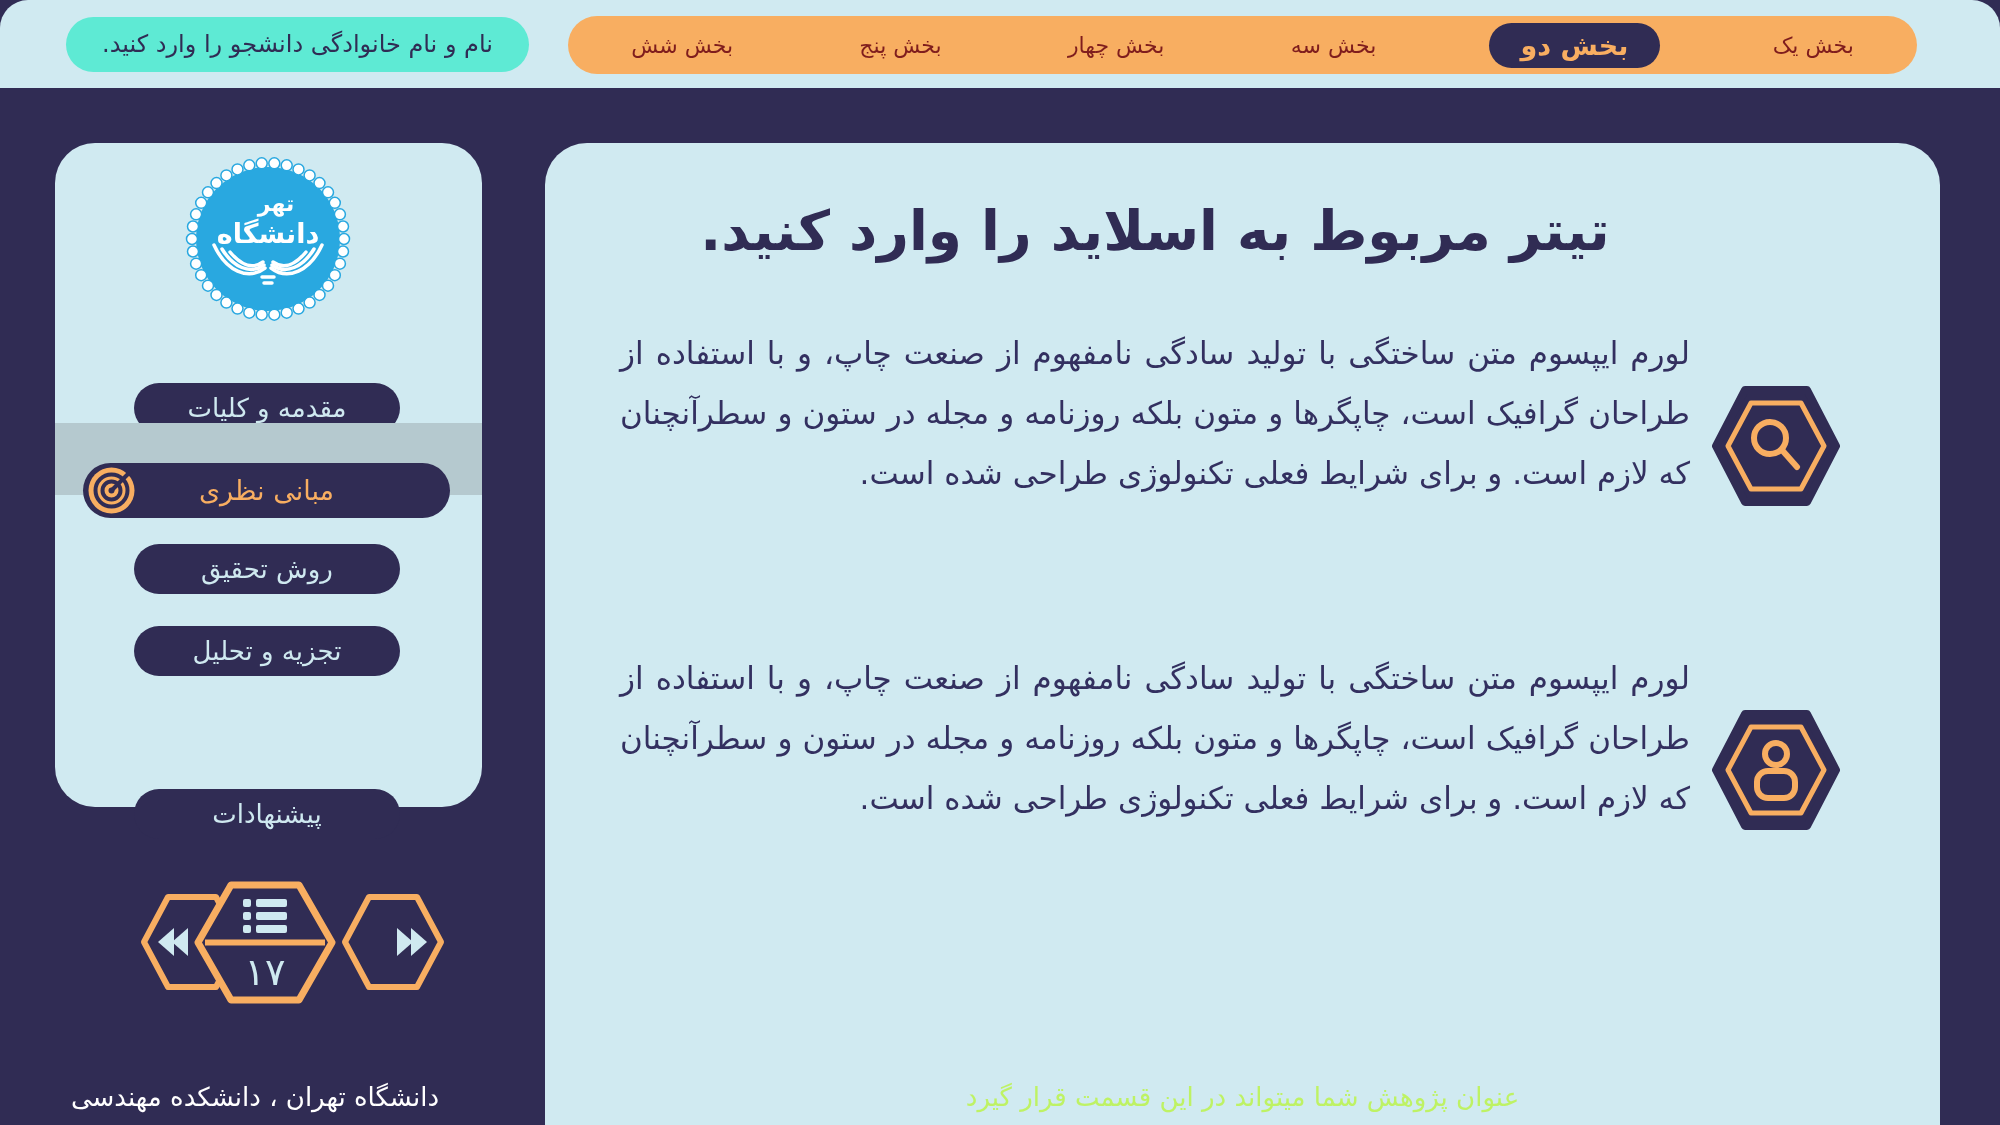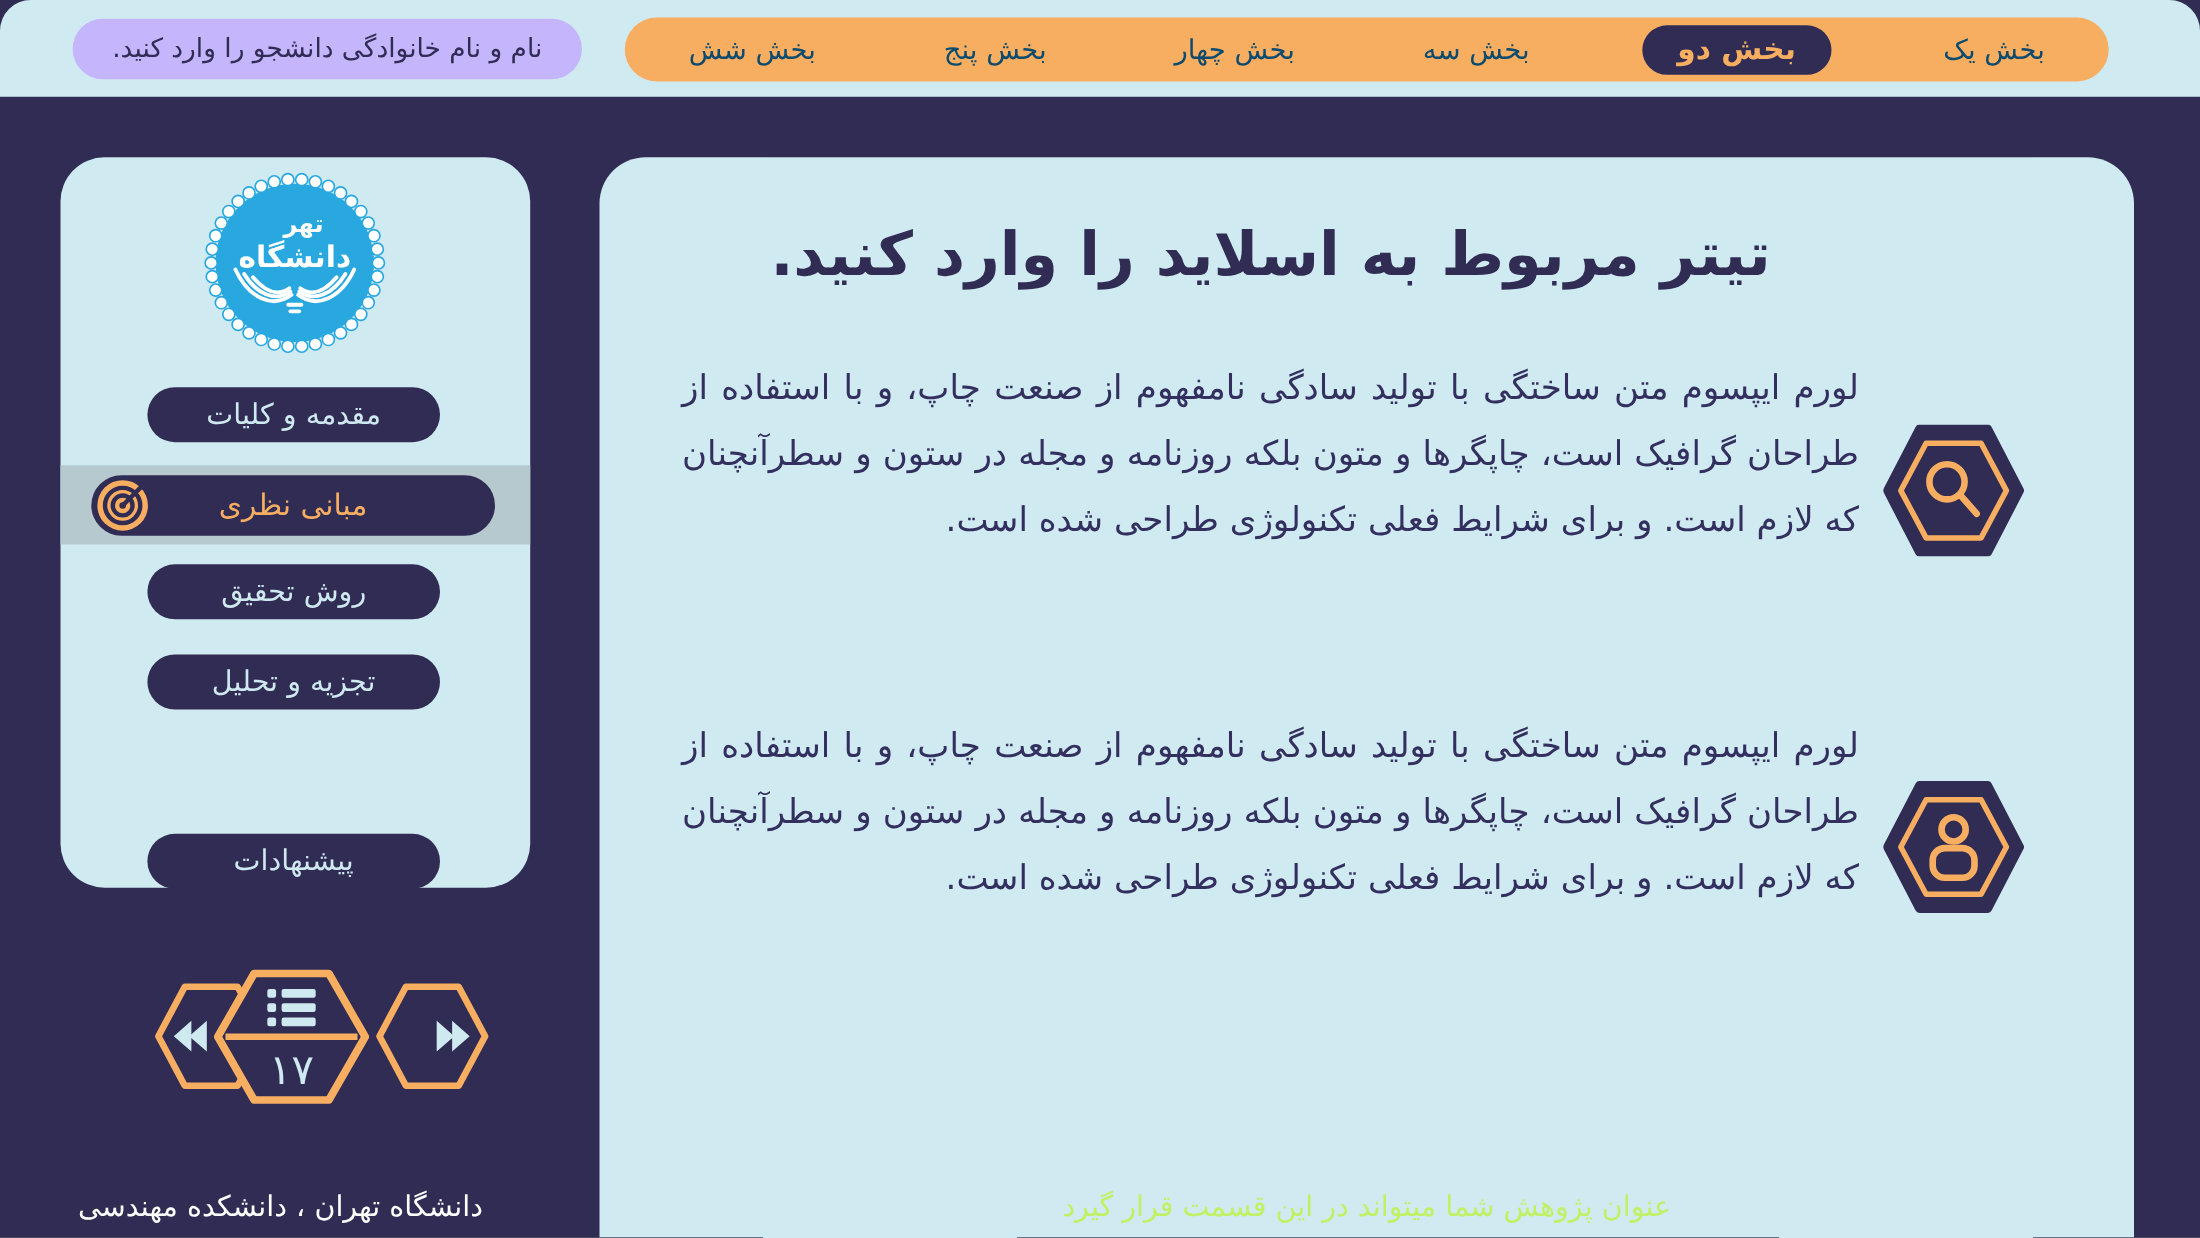--- a/index.html
+++ b/index.html
@@ -9,48 +9,48 @@
     font-family:"DejaVu Sans",sans-serif;
     direction:rtl;
   }
   
   .topbar{
     position:absolute;left:0;top:0;width:2000px;height:88px;
     background:#d0eaf1;border-radius:28px 28px 0 0;
   }
   .name-pill{
     position:absolute;left:66px;top:17px;height:55px;line-height:55px;
-    padding:0 36px;background:#c4b5fd;border-radius:28px;
+    padding:0 36px;background:#5eead4;border-radius:28px;
     color:#302c54;font-size:24px;white-space:nowrap;
   }
   .tabs{
     position:absolute;left:568px;top:16px;width:1349px;height:58px;
     background:#f8ae61;border-radius:29px;
     display:flex;align-items:center;justify-content:space-around;
     direction:rtl;
   }
   .tab{
-    color:#0c4a6e;font-size:25px;white-space:nowrap;cursor:pointer;
+    color:#7f1d1d;font-size:22px;white-space:nowrap;cursor:pointer;
     padding:6px 14px;border-radius:23px;
   }
   .tab.active{
     background:#302c54;color:#f8ae61;font-weight:bold;font-size:27px;
     padding:7px 32px;
   }
   
   .sidebar{
     position:absolute;left:55px;top:143px;width:427px;height:664px;
     background:#d0eaf1;border-radius:40px;
   }
   .logo{position:absolute;left:123px;top:6px;width:180px;height:180px;}
   .menu-pill{
     position:absolute;left:79px;width:266px;height:50px;
     background:#302c54;border-radius:25px;
     display:flex;align-items:center;justify-content:center;
-    color:#cfe9f0;font-size:26px;cursor:pointer;white-space:nowrap;
+    color:#cfe9f0;font-size:26px;cursor:pointer;white-space:nowrap;margin-top:31px;
   }
   .active-band{
     position:absolute;left:0;top:280px;width:427px;height:72px;
     background:#b5c9cf;
   }
   .menu-pill.active{
     left:28px;top:289px;width:367px;height:55px;border-radius:28px;
     color:#f8ae61;font-size:27px;
   }
   .target-badge{

